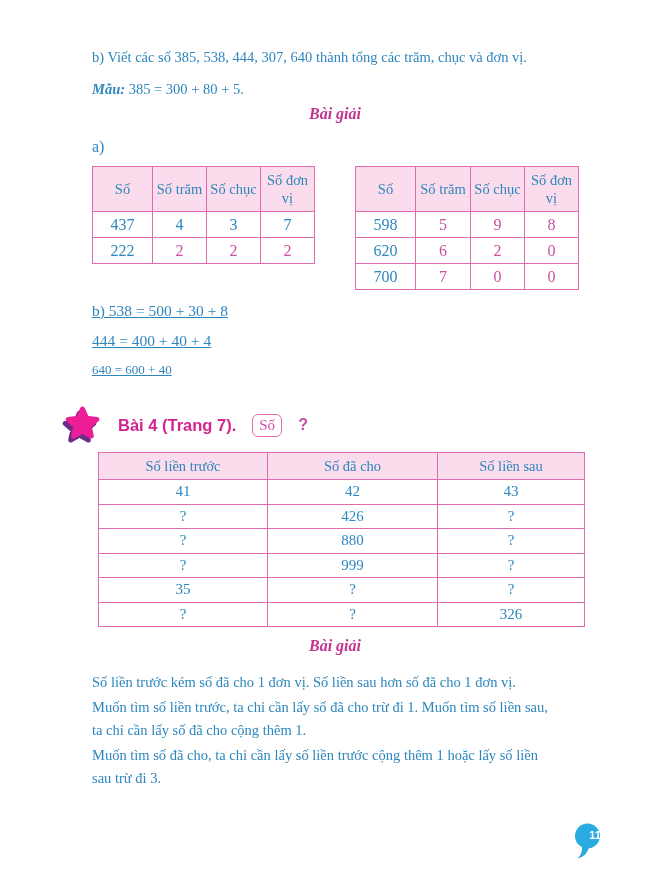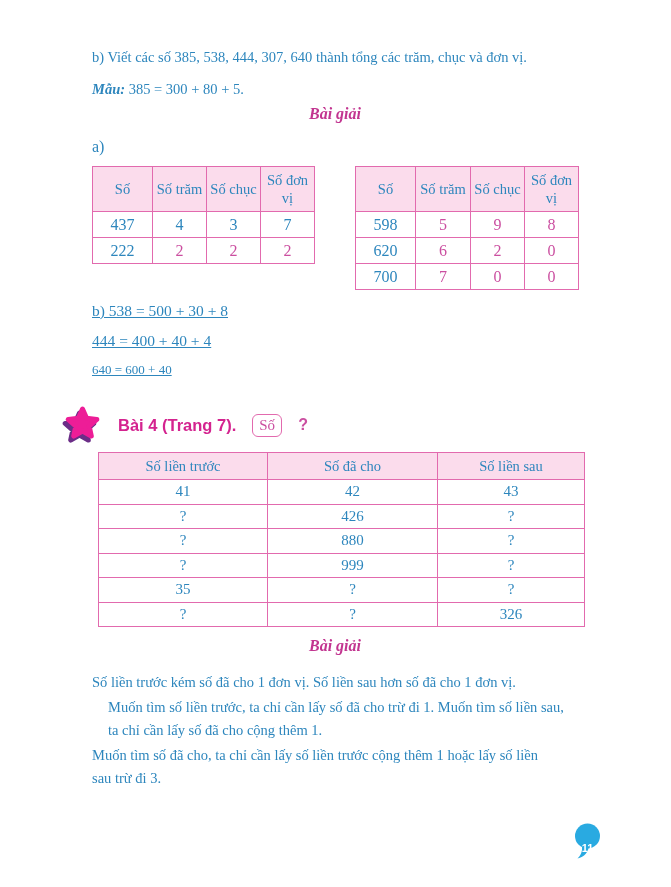--- a/index.html
+++ b/index.html
@@ -54,21 +54,21 @@
   
   table.nt{border-collapse:collapse;table-layout:fixed;}
   table.nt td,table.nt th{
     border:1.5px solid var(--table-border);text-align:center;vertical-align:middle;
     padding:0;font-weight:normal;color:var(--text-blue);
   }
   table.nt th{background:var(--table-header-bg);height:26px;font-size:14.5px;}
   table.nt td{height:23.5px;font-size:15px;}
   .para .line{display:block;line-height:23px;}
   .badge-num{
-    position:absolute;left:0;top:19px;width:27px;text-align:center;
+    position:absolute;left:0;top:6px;width:27px;text-align:right;
     color:#ffffff;font-family:"Liberation Sans","DejaVu Sans",sans-serif;
     font-size:11px;font-weight:bold;
   }
 </style>
 </head>
 <body>
 
 <div class="page">
 
   <div class="abs line" style="left:92px;top:49px;">b) Viết các số 385, 538, 444, 307, 640 thành tổng các trăm, chục và đơn vị.</div>
@@ -208,21 +208,21 @@
       <td>326</td>
     </tr>
   </tbody>
     </table>
 
   <div class="abs solution-heading" style="left:92px;top:637px;width:486px;">Bài giải</div>
 
   <div class="abs para" style="left:92px;top:663px;margin-top:8px;">
     <span class="line">Số liền trước kém số đã cho 1 đơn vị. Số liền sau hơn số đã cho 1 đơn vị.</span>
   </div>
-  <div class="abs para" style="left:108px;top:696px;">
+  <div class="abs para" style="left:92px;top:696px;">
     <span class="line">Muốn tìm số liền trước, ta chỉ cần lấy số đã cho trừ đi 1. Muốn tìm số liền sau,</span>
     <span class="line">ta chỉ cần lấy số đã cho cộng thêm 1.</span>
   </div>
   <div class="abs para" style="left:92px;top:744px;">
     <span class="line">Muốn tìm số đã cho, ta chỉ cần lấy số liền trước cộng thêm 1 hoặc lấy số liền</span>
     <span class="line">sau trừ đi 3.</span>
   </div>
 
   <div class="abs" style="left:574px;top:823px;width:30px;height:38px;">
     <svg width="30" height="38" viewBox="0 0 30 38">

